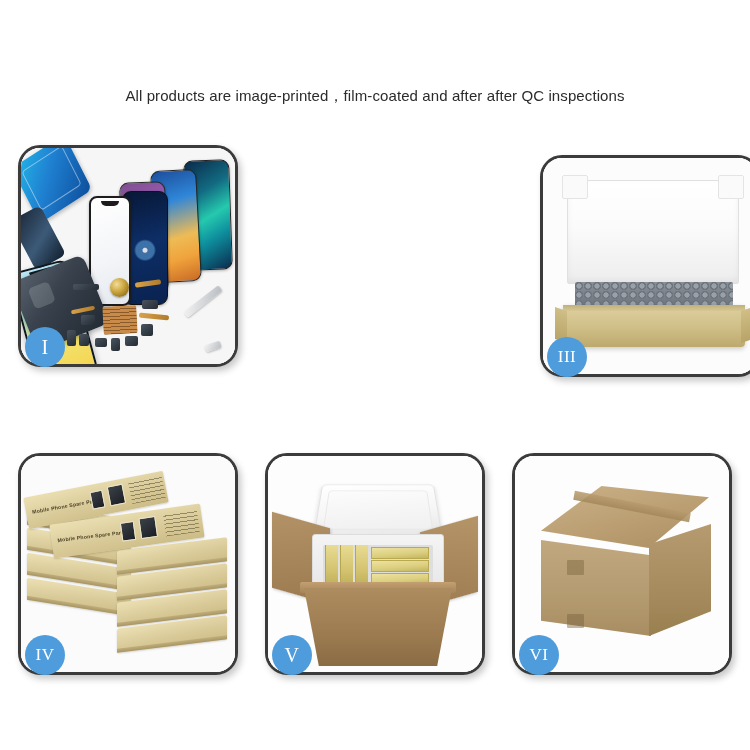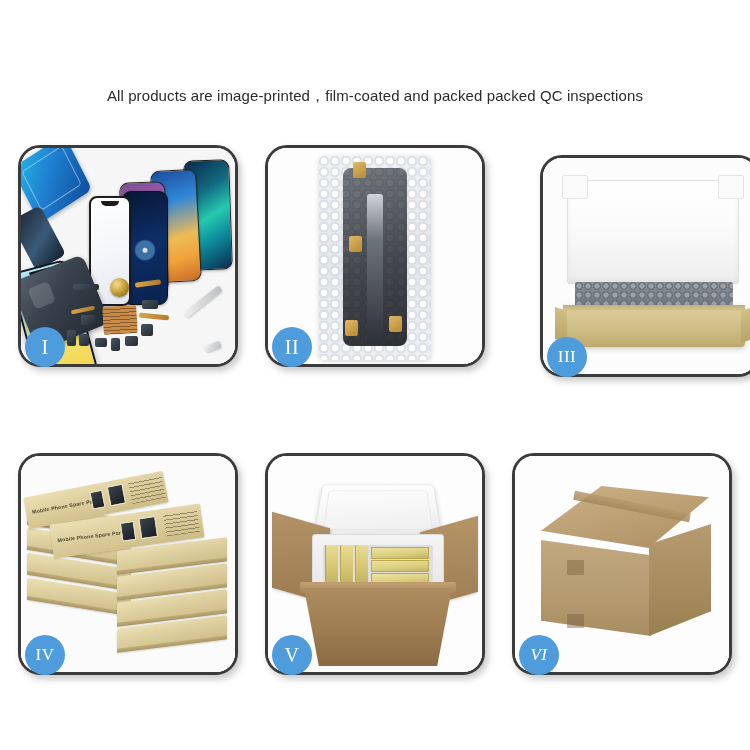--- a/index.html
+++ b/index.html
@@ -75,21 +75,21 @@
     border-radius: 19px;
     overflow: hidden;
     background: #f7f7f7;
   }
 
   .p1 { left: 0px;   top: 0px; }
   .p2 { left: 247px; top: 0px; }
   .p3 { left: 494px; top: 10px; margin-left: 28px; }
   .p4 { left: 0px;   top: 308px; }
   .p5 { left: 247px; top: 308px; }
-  .p6 { left: 494px; top: 308px; font-style: italic; }
+  .p6 { left: 494px; top: 308px; }
 
   
   .badge {
     position: absolute;
     left: 4px;
     bottom: -3px;
     width: 40px;
     height: 40px;
     border-radius: 50%;
     background: #4e9cdb;
@@ -428,21 +428,21 @@
     border-radius:1px;
   }
 
 </style>
 </head>
 <body>
 
 <div class="page">
 
   <div class="header">
-    <div class="sub-title">All products are image-printed，film-coated and packed packed QC inspections</div>
+    <div class="sub-title">All products are image-printed，film-coated and after after QC inspections</div>
   </div>
 
   <div class="grid">
 
     <div class="panel p1">
       <div class="panel-inner">
         <div class="collage">
           <div class="phone-disp ph-a"></div>
           <div class="phone-disp ph-b"></div>
           <div class="phone-disp ph-c"></div>
@@ -470,35 +470,20 @@
           <div class="flex-cable" style="left:118px;top:166px;width:30px;height:5px;transform:rotate(6deg);"></div>
           <div class="flex-cable" style="left:50px;top:160px;width:24px;height:4px;transform:rotate(-12deg);"></div>
 
           <div class="tool" style="right:10px;top:150px;width:44px;height:7px;transform:rotate(-38deg);"></div>
           <div class="tool" style="right:14px;bottom:14px;width:16px;height:7px;transform:rotate(-18deg);"></div>
         </div>
       </div>
       <div class="badge">I</div>
     </div>
 
-    <div class="panel p2">
-      <div class="panel-inner">
-        <div class="bubble-scene">
-          <div class="bubble-bag">
-            <div class="inner-part"></div>
-            <div class="inner-strip"></div>
-            <div class="tape" style="left:34px;top:6px;"></div>
-            <div class="tape" style="left:30px;top:80px;"></div>
-            <div class="tape" style="left:26px;top:164px;"></div>
-            <div class="tape" style="left:70px;top:160px;"></div>
-          </div>
-        </div>
-      </div>
-      <div class="badge">II</div>
-    </div>
 
     <div class="panel p3">
       <div class="panel-inner">
         <div class="box3-scene">
           <div class="foam-lid"></div>
           <div class="foam-gray"></div>
           <div class="kraft-tray">
             <div class="side-l"></div>
             <div class="side-r"></div>
           </div>

